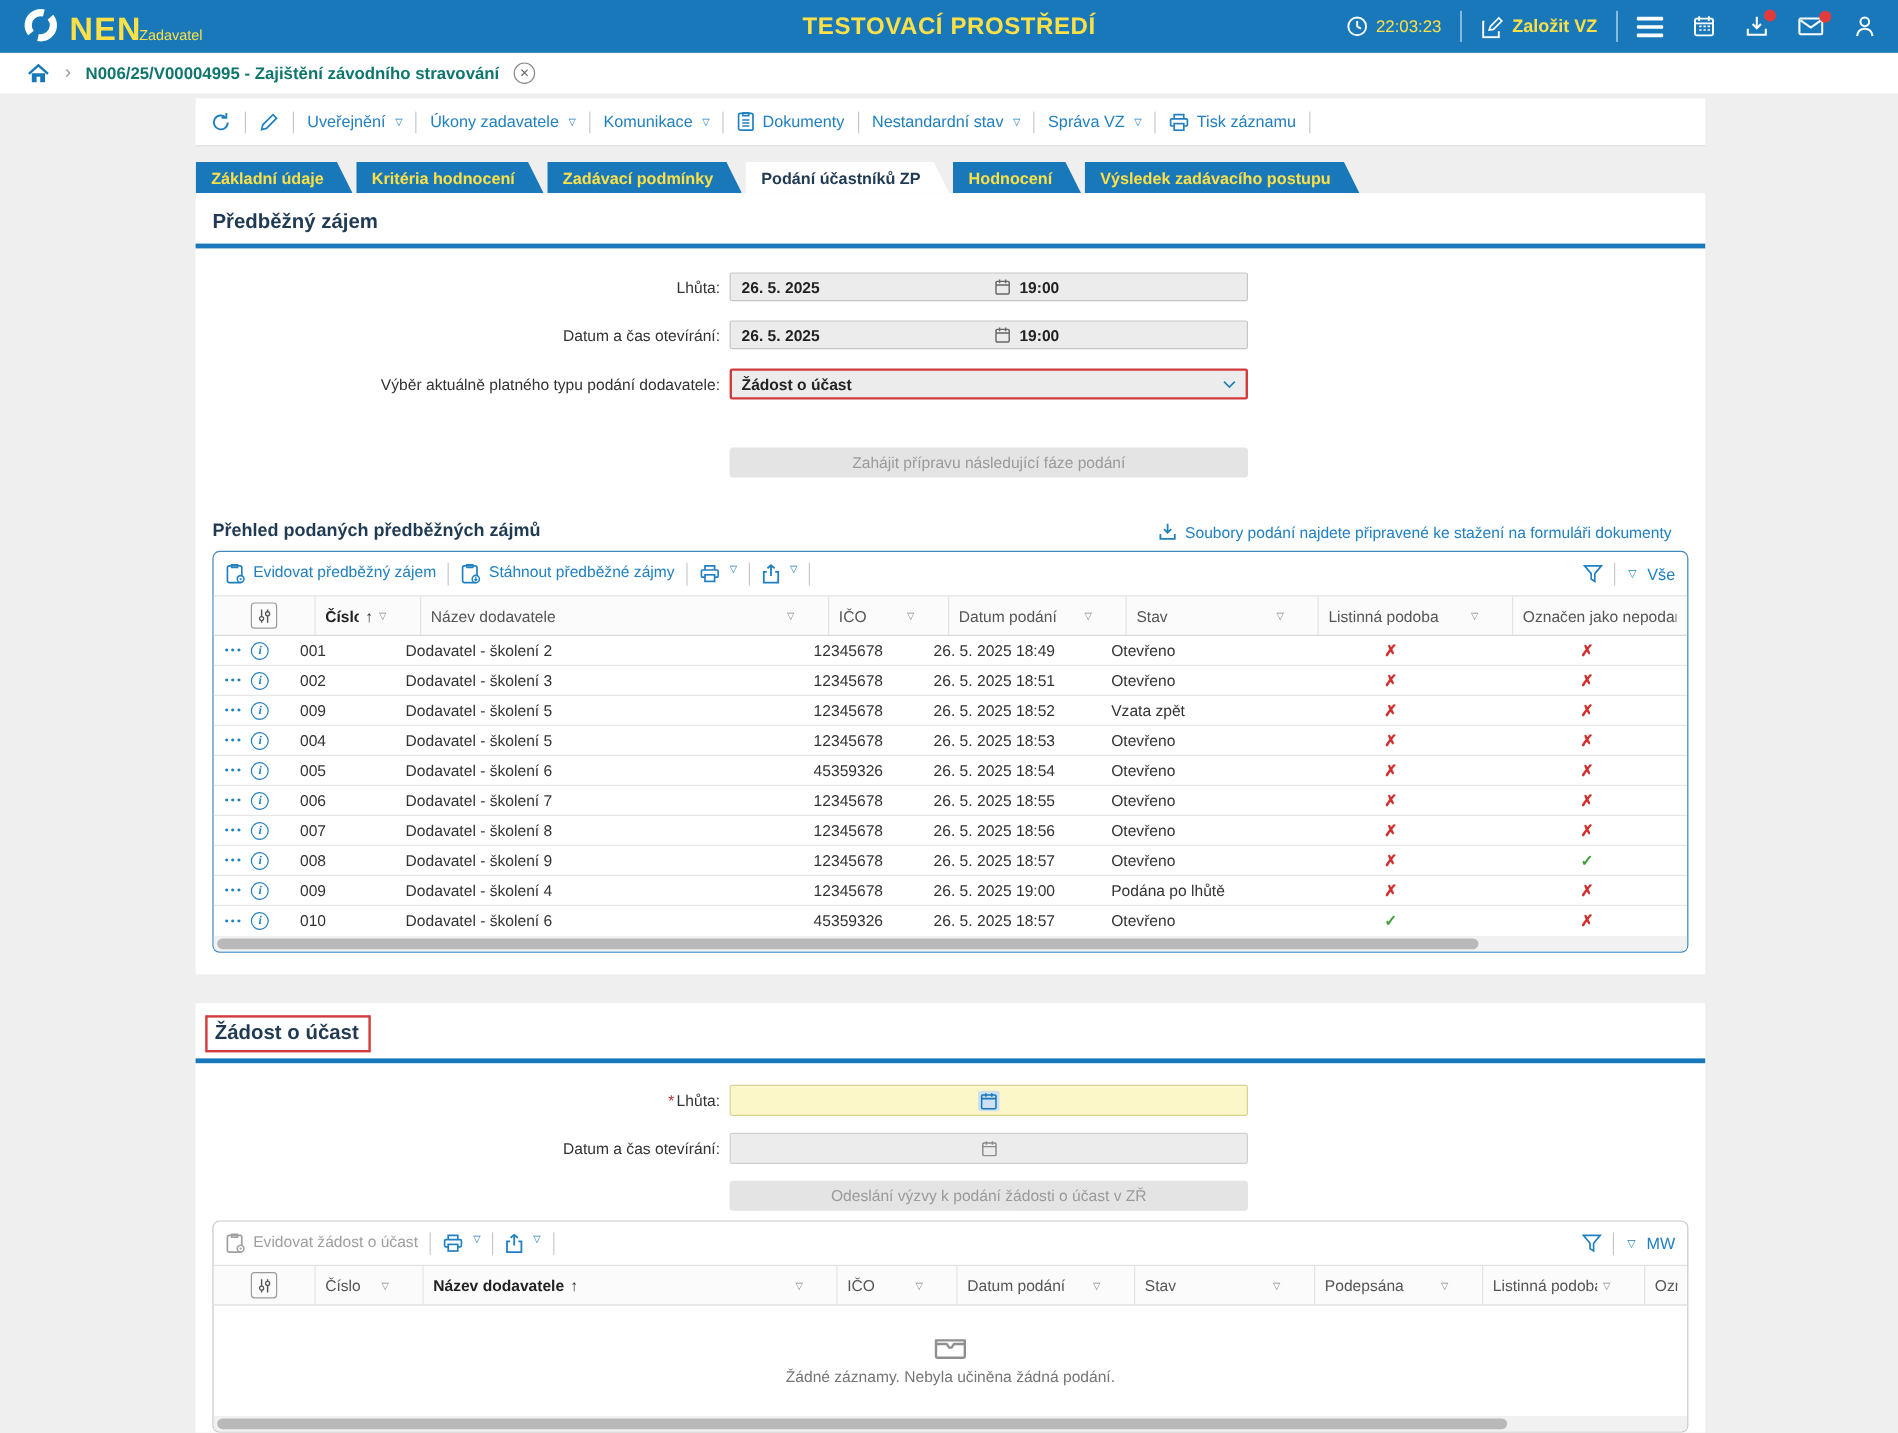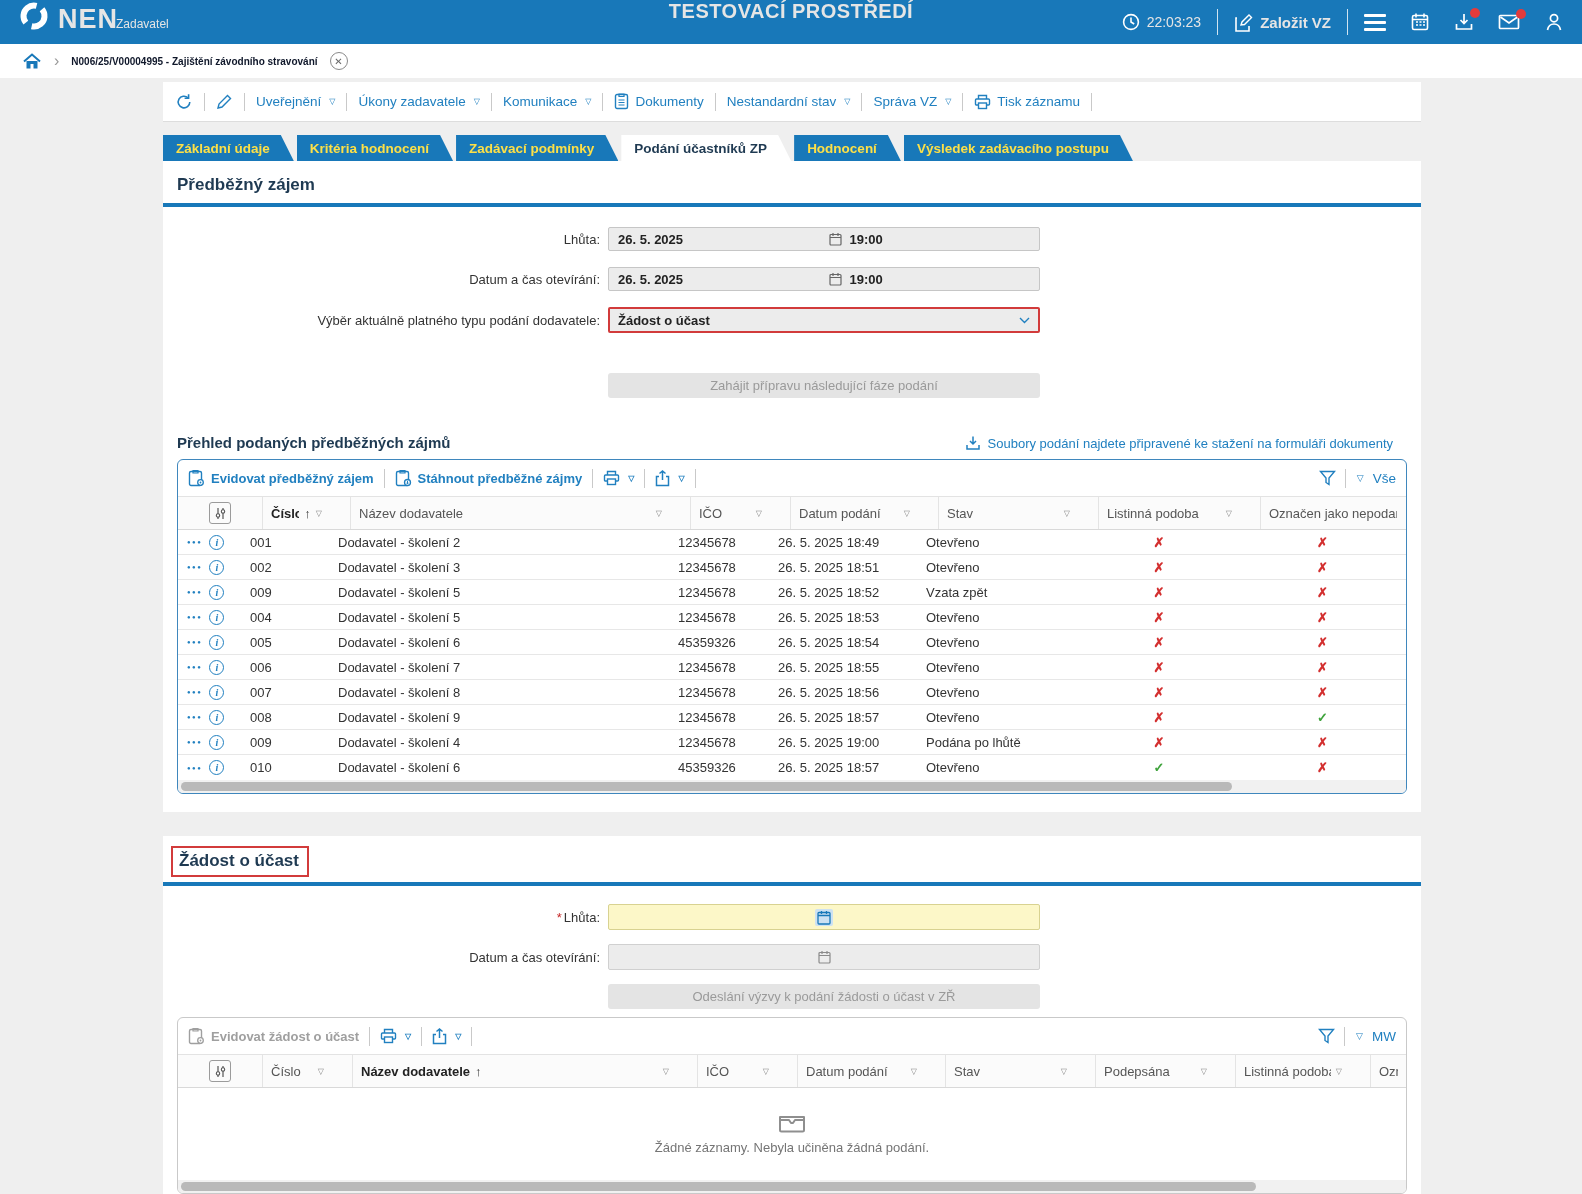--- a/index.html
+++ b/index.html
@@ -1,21 +1,21 @@
 <!DOCTYPE html>
 <html><head>
 <meta charset="utf-8">
 <style>
   * { margin:0; padding:0; box-sizing:border-box; }
   html,body { width:1582px; height:1194px; overflow:hidden; background:#efefef;
     font-family:"Liberation Sans", sans-serif; font-size:13px; color:#333; }
 
   
-  .topbar { height:44px; background:#1878b9; display:flex; 
-    padding:0 18px; position:relative; color:#e5e5e5; }
+  .topbar { height:44px; background:#1878b9; display:flex; align-items:center;
+    padding:0 18px; position:relative; color:#fde047; }
   .brand { display:flex; align-items:flex-start; gap:8px; }
   .brand-name { font-size:27px; font-weight:bold; letter-spacing:1px; line-height:30px; }
   .brand-sub { font-size:12px; margin-top:17px; margin-left:-2px; }
   .env-title { position:absolute; left:0; right:0; text-align:center; font-size:20px;
     font-weight:bold; letter-spacing:.5px; pointer-events:none; }
   .top-right { margin-left:auto; display:flex; align-items:center; gap:16px; z-index:2; }
   .top-right .vsep { width:1px; height:26px; background:rgba(255,255,255,.8); }
   .top-item { display:flex; align-items:center; gap:7px; cursor:pointer; }
   .top-time { font-size:14px; }
   .top-create { font-size:15px; font-weight:bold; }
@@ -23,21 +23,21 @@
   .badge-wrap { position:relative; }
   .badge { position:absolute; top:-4px; right:-6px; width:10px; height:10px;
     border-radius:50%; background:#e23b3b; }
   .burger { display:inline-flex; flex-direction:column; gap:4px; }
   .burger span { width:22px; height:3px; background:#fff; border-radius:1px; }
 
   
   .breadcrumb { height:34px; background:#fff; display:flex; align-items:center;
     padding:0 22px; gap:12px; }
   .crumb-sep { color:#9a9a9a; font-size:16px; }
-  .crumb-text { font-weight:bold; font-size:10px; color:#0f172a;text-align:center; }
+  .crumb-text { font-weight:bold; font-size:14px; color:#0f766e;text-align:center; }
   .crumb-close { width:18px; height:18px; border:1px solid #8a8a8a; border-radius:50%;
     display:flex; align-items:center; justify-content:center; color:#666; font-size:10px; cursor:pointer; }
   .bc-spacer { height:4px; background:#efefef; }
 
   
   .panel-col { margin-left:163px; width:1258px; }
   .rec-toolbar { background:#fff; height:40px; display:flex; align-items:center;
     padding:0 12px; gap:11px; border-bottom:1px solid #ddd; color:#2180c0; }
   .rec-toolbar .vsep { width:1px; height:18px; background:#c9c9c9; }
   .tb-link { display:flex; align-items:center; gap:6px; color:#2180c0; cursor:pointer; font-size:13.5px; }
@@ -80,21 +80,21 @@
   .tbl-heading-row { display:flex; align-items:flex-end; padding:16px 28px 8px 14px;justify-content:center; }
   .tbl-heading { font-size:15px; font-weight:bold; color:#1f3a52; }
   .files-link { margin-left:auto; display:flex; align-items:center; gap:7px;
     color:#2180c0; cursor:pointer; }
 
   
   .tbl { margin:0 14px; border:1px solid #3f87bd; border-radius:6px; background:#fff; overflow:hidden; }
   .tbl.gray-border { border-color:#c9c9c9; }
   .tbl-toolbar { height:36px; display:flex; align-items:center; padding:0 10px; gap:10px; }
   .tbl-toolbar .vsep { width:1px; height:19px; background:#c9c9c9; }
-  .tbl-act { display:flex; align-items:center; gap:6px; color:#2180c0; cursor:pointer;font-weight:bold; }
+  .tbl-act { display:flex; gap:6px; color:#2180c0; cursor:pointer; }
   .tbl-act.disabled { color:#9f9f9f; cursor:default; }
   .tbl-right { margin-left:auto; display:flex; align-items:center; gap:9px; color:#2180c0; }
   .preset { font-size:13.5px; }
   .thead { display:grid; height:34px; align-items:stretch; background:#fbfbfb;
     border-top:1px solid #e3e3e3; border-bottom:1px solid #d9d9d9; color:#555; }
   .th { display:flex; align-items:center; padding:0 8px; border-left:1px solid #e4e4e4; gap:5px;margin-left:20px; }
   .th:first-child { border-left:none; justify-content:center; }
   .th .lbl { flex:1; white-space:nowrap; overflow:hidden; }
   .th .ftri { font-size:8px; color:#8a8a8a; cursor:pointer; }
   .th.sorted .lbl { font-weight:bold; color:#222; }

